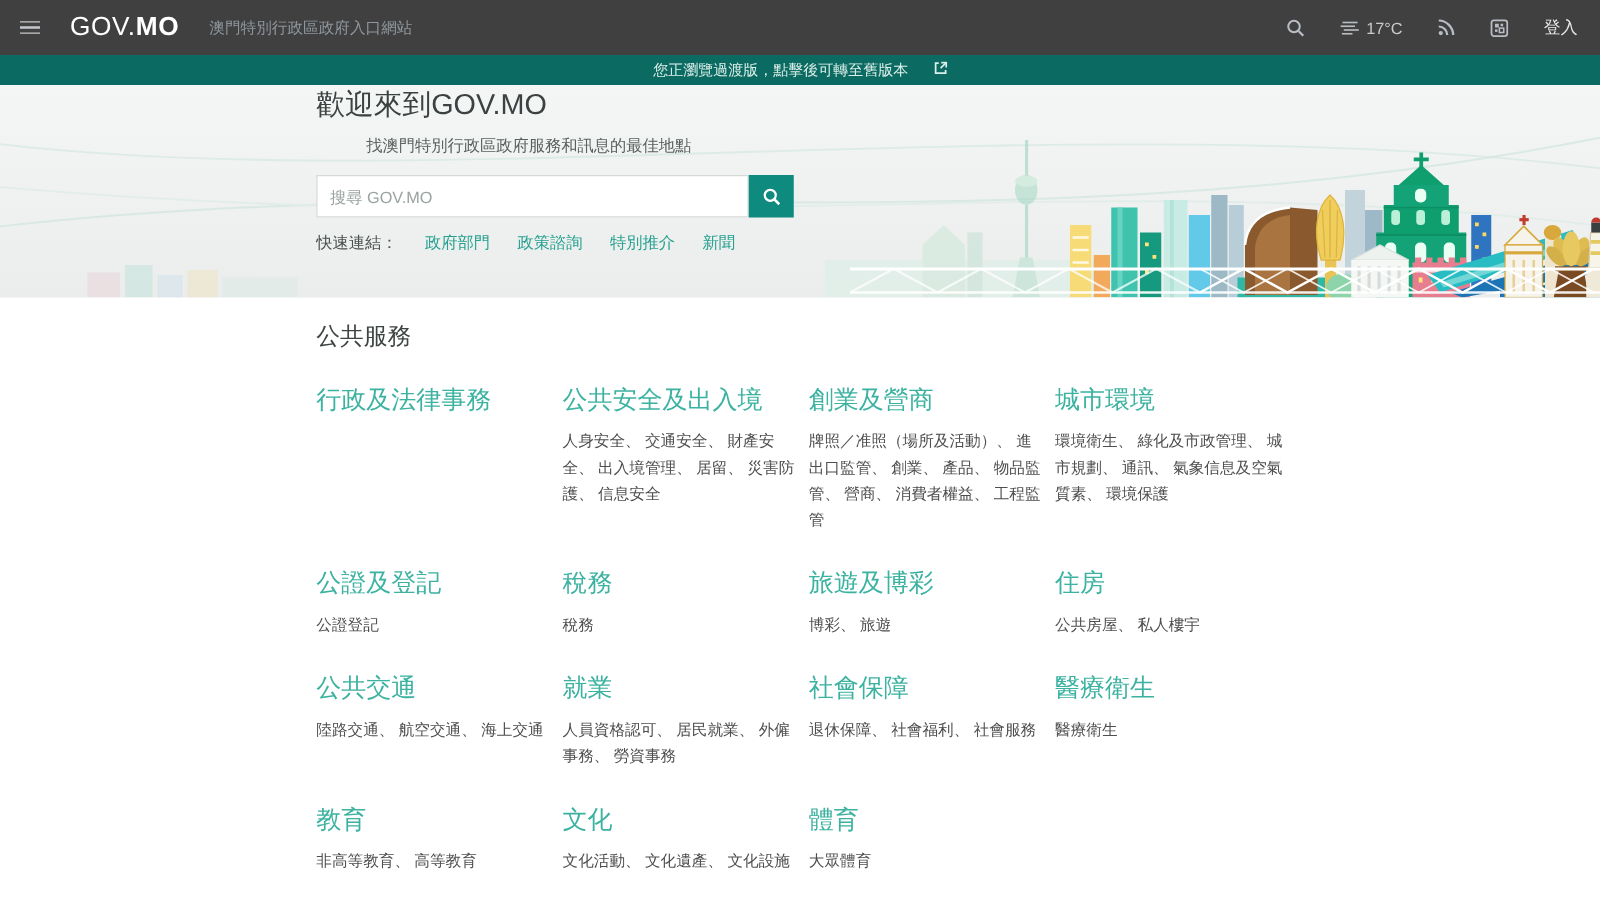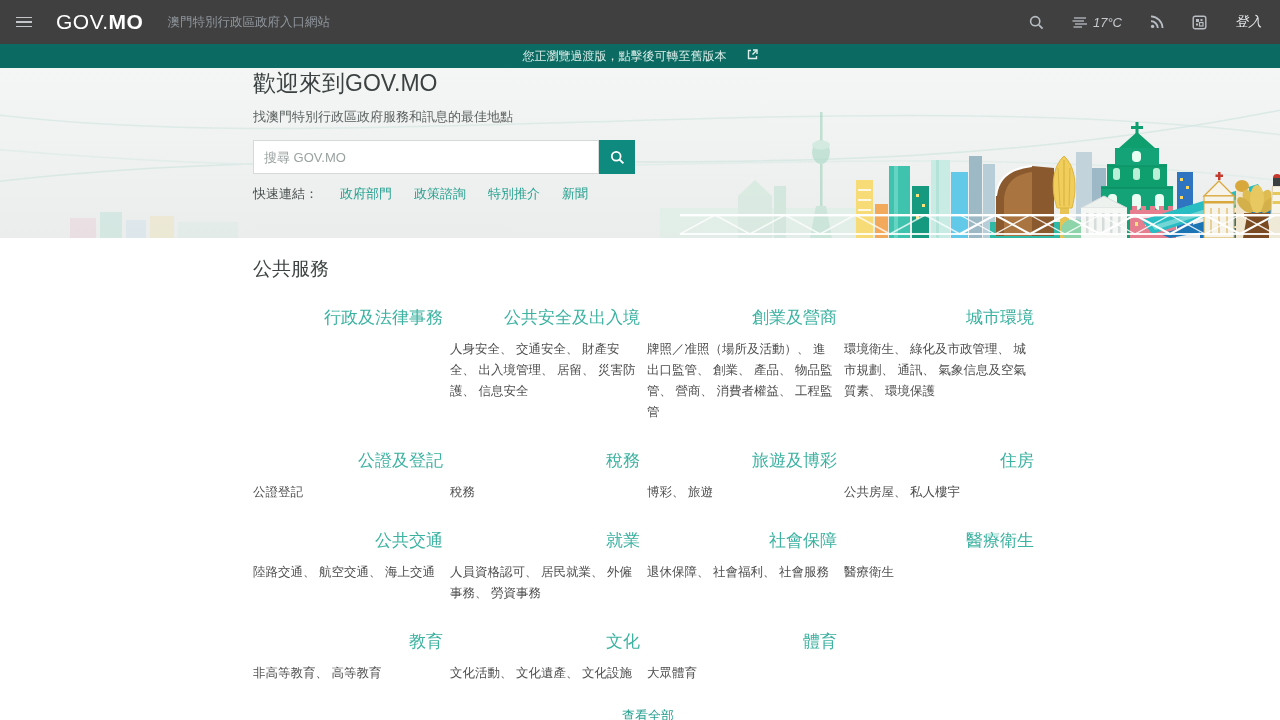--- a/index.html
+++ b/index.html
@@ -9,54 +9,54 @@
   
   .navbar { height:44px; background:#404040; display:flex; align-items:center;
     padding:0 18px 0 16px; color:#c3c7cb; }
   .hamburger { width:16px; cursor:pointer; margin-right:24px; }
   .hamburger div { height:1.5px; background:#c3c7cb; margin:3px 0; }
   .logo { color:#fff; font-size:21px; letter-spacing:.5px; white-space:nowrap; cursor:pointer;}
   .logo .gov { font-weight:400; }
   .logo .mo { font-weight:700; }
   .site-subtitle { color:#8f969d; font-size:12.5px; margin-left:24px;font-family:Liberation Serif, serif; }
   .nav-spacer { flex:1; }
-  .nav-right { display:flex; align-items:center; gap:28px;font-style:italic; }
+  .nav-right { display:flex; align-items:center; gap:28px; }
   .nav-icon { display:flex; align-items:center; color:#b9bec4; cursor:pointer; }
   .weather { display:flex; align-items:center; gap:5px; font-size:13px; color:#c6cacd; }
   .login { color:#e8eaec; font-size:13.5px; cursor:pointer; }
 
   
   .notice { height:24px; background:#0b6a61; display:flex; align-items:center;
     justify-content:center; gap:20px; color:#dcefeb; font-size:12px; cursor:pointer; }
 
   
   .hero { position:relative; height:170px;
     background:linear-gradient(180deg,#f4f6f5 0%,#eef1ef 60%,#eaedec 100%); overflow:hidden; }
   .hero-curves { position:absolute; left:0; top:0; }
   .skyline { position:absolute; right:0; bottom:0; }
   .hero-content { position:absolute; left:253px; top:0; z-index:3; }
   .hero-title { font-size:23px; font-weight:400; color:#3c4242; }
-  .hero-subtitle { font-size:13px; color:#5a6160; margin-top:9px; }
+  .hero-subtitle { font-size:13px; color:#5a6160; margin-top:9px;margin-left:40px; }
   .search-row { display:flex; margin-top:14px; }
   .search-input { width:346px; height:34px; border:1px solid #d5d9d7; background:#fff;
     padding:16px 10px; font-size:13px; color:#3c4242; outline:none; }
   .search-input::placeholder { color:#9aa3a1; }
   .search-btn { width:36px; height:34px; border:none; background:#0e8a7e; cursor:pointer;
     display:flex; align-items:center; justify-content:center; }
   .quick-links { display:flex; align-items:center; gap:22px; margin-top:11px; font-size:13px; }
   .quick-links-label { color:#4a5050; }
   .quick-link { color:#26a090; text-decoration:none; cursor:pointer; }
 
   
   .main { padding:18px 0 0 253px; background:#fff; }
   .section-title { font-size:19px; font-weight:400; color:#3e4443; }
   .svc-grid { display:grid; grid-template-columns:repeat(4,190px); column-gap:7px;
     row-gap:26px; width:790px; margin-top:24px; }
-  .svc-title { display:block; font-size:17px; font-weight:400; color:#3cb2a1;
-    text-decoration:none; margin-bottom:10px; cursor:pointer;text-align:right; }
+  .svc-title { display:block; font-size:20px; font-weight:400; color:#3cb2a1;
+    text-decoration:none; margin-bottom:10px; cursor:pointer; }
   .svc-items { font-size:12.5px; color:#4e4e4e; line-height:21px; }
   .svc-item { color:#4e4e4e; text-decoration:none; cursor:pointer; }
   .view-all-wrap { width:790px; text-align:center; margin-top:22px; padding-bottom:16px; }
   .view-all { font-size:13px; color:#26a090; text-decoration:none; cursor:pointer; }
 </style>
 </head>
 <body>
 
 <div class="navbar">
   <div class="hamburger">

